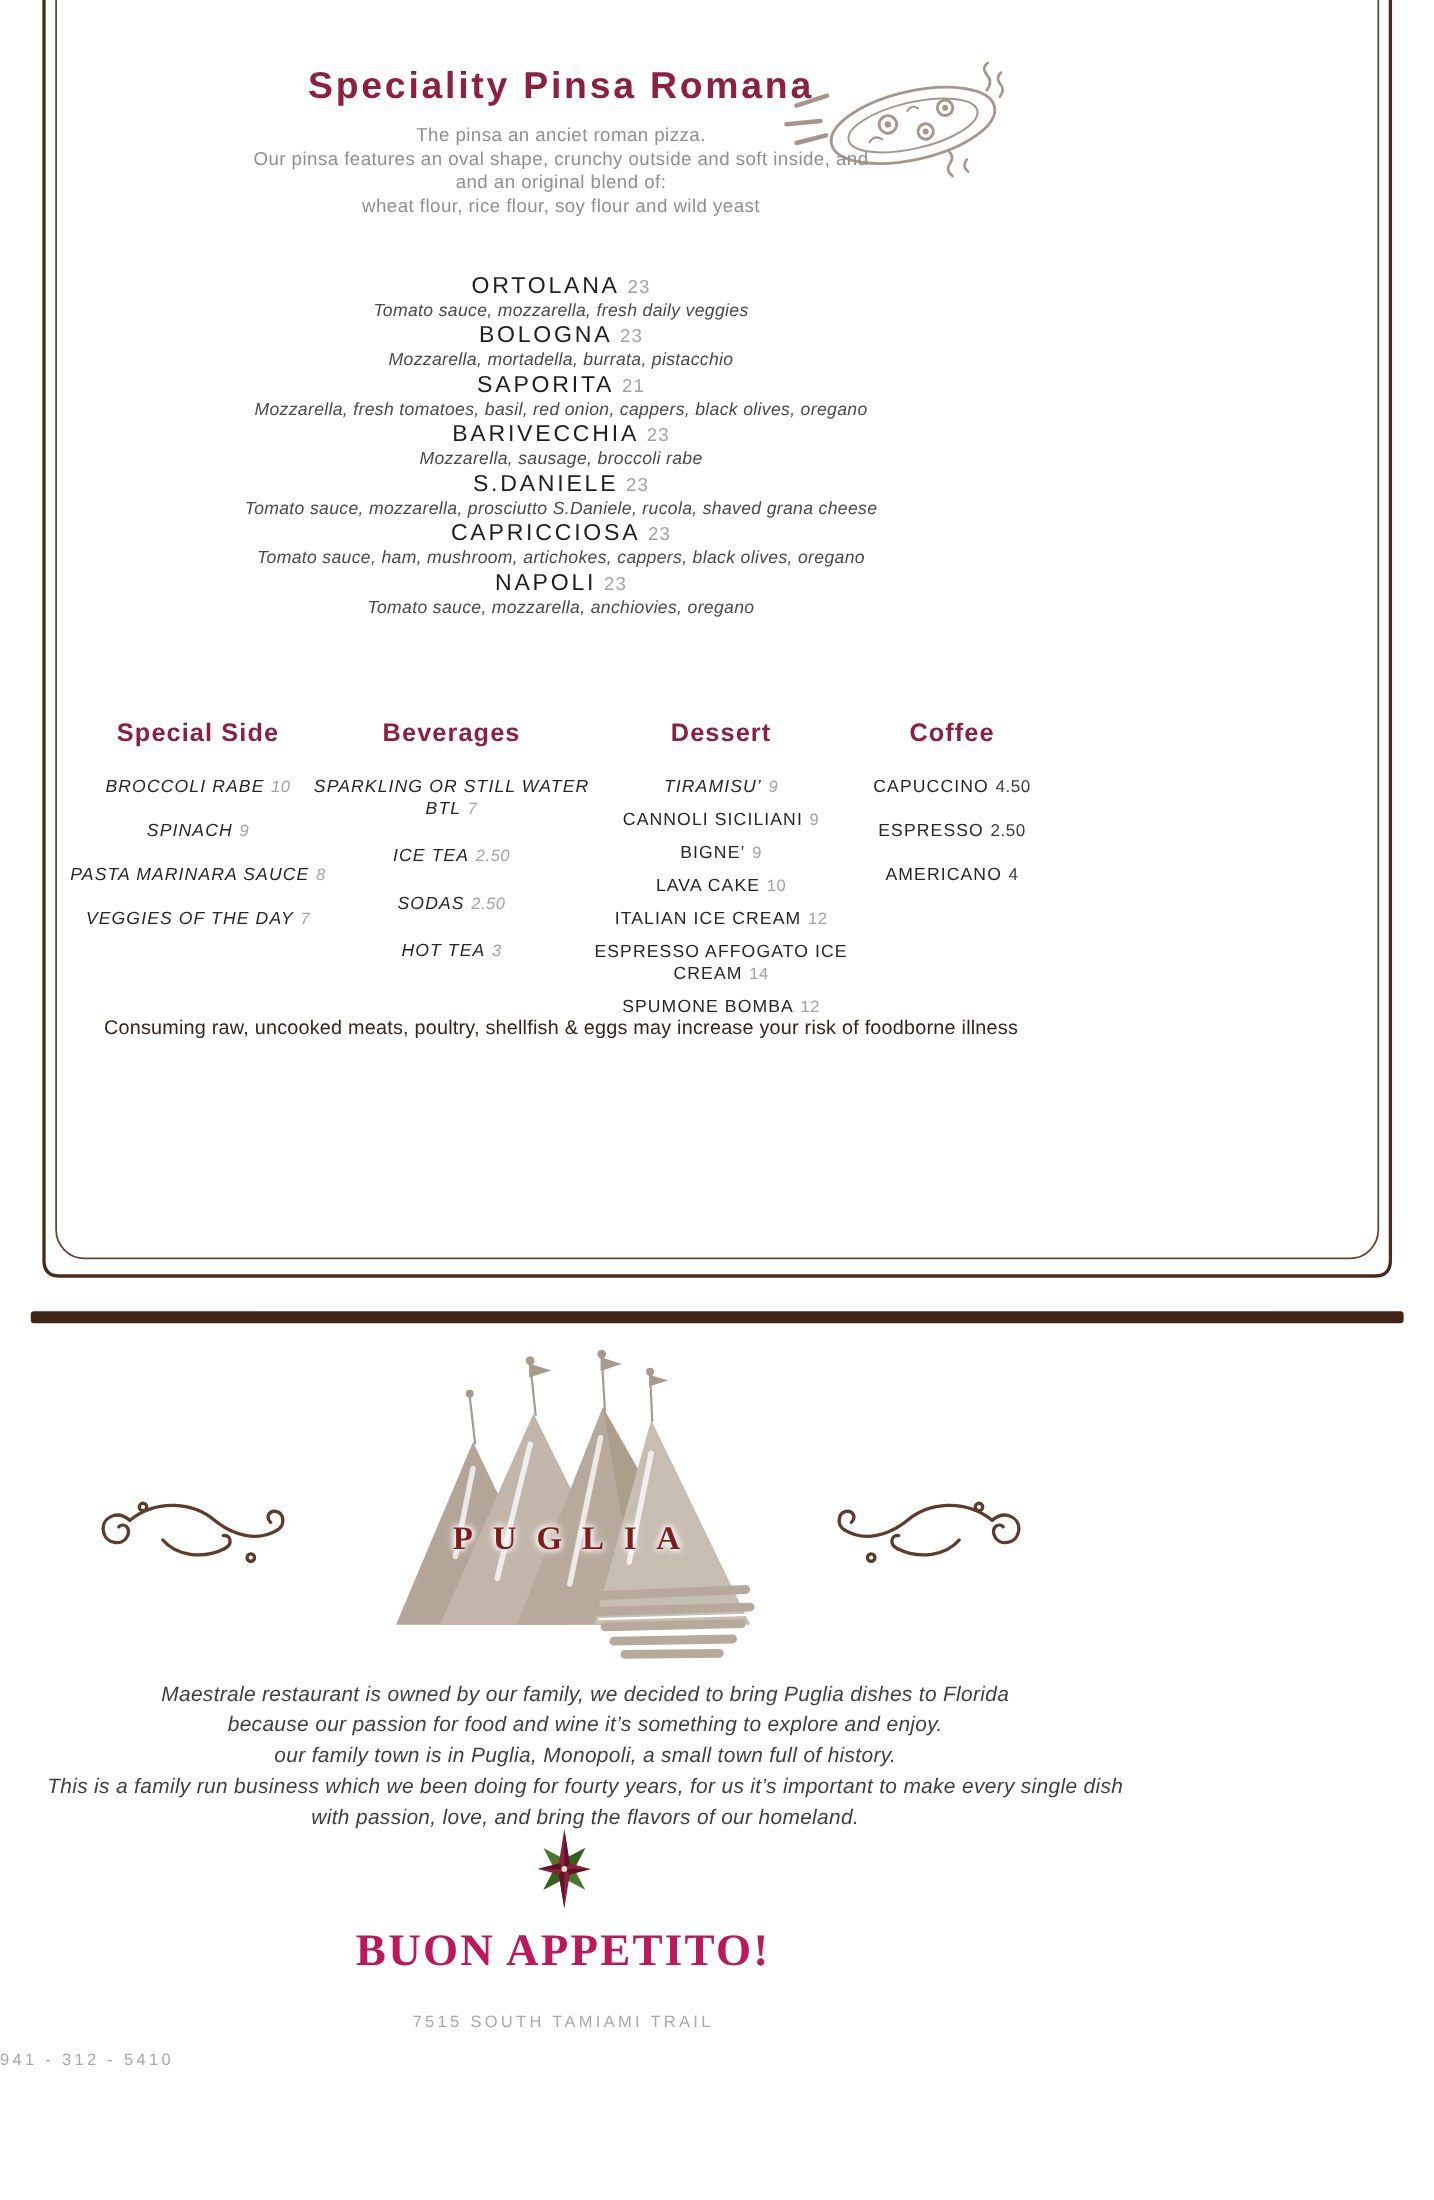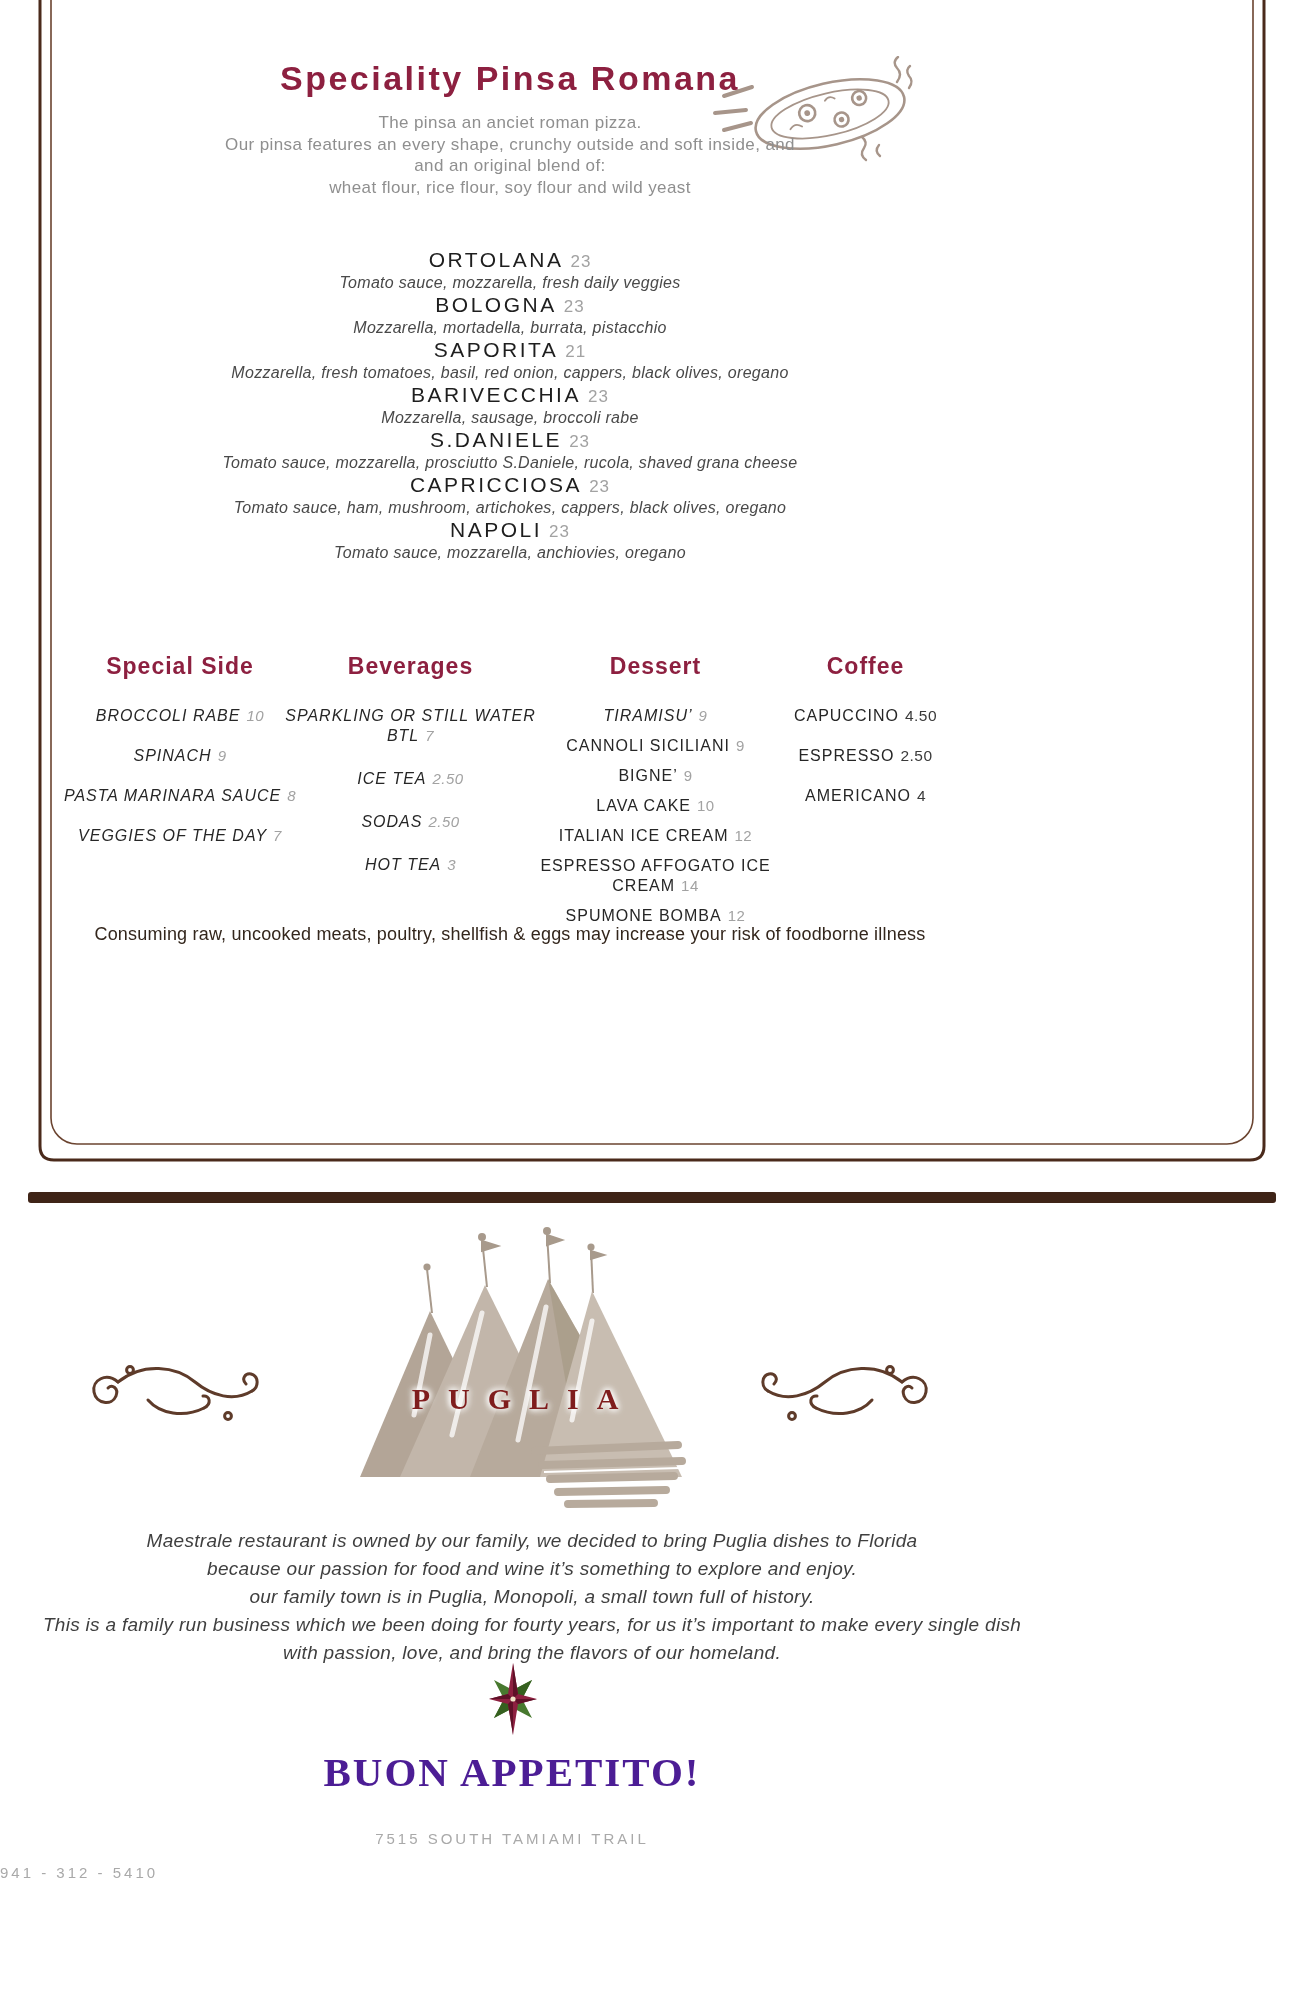--- a/index.html
+++ b/index.html
@@ -74,21 +74,21 @@
   .about{
     top:1527px;left:0;width:1064px;text-align:center;
     font-style:italic;color:#3f3f3f;font-size:19px;line-height:28px;letter-spacing:0.3px;
   }
 
   #compass-star{top:1660px;left:474px;}
 
   .closing{
     top:1748px;left:0;width:1024px;text-align:center;
     font-family:"Liberation Serif",serif;font-weight:bold;font-size:41px;
-    color:#4c1d95;letter-spacing:2px;
+    color:#be185d;letter-spacing:2px;
   }
   .address{
     top:1830px;left:0;width:1024px;text-align:center;
     color:#a9a9a9;font-size:15px;letter-spacing:3px;
   }
   .phone{
     top:1864px;left:0;width:1024px;text-align:left;
     color:#a9a9a9;font-size:15px;letter-spacing:3px;
   }
 </style>
@@ -125,21 +125,21 @@
       <path d="M219,32 q5,-7 0,-12 q-4,-6 1,-10"></path>
       <path d="M176,104 q-7,-5 -2,-12 q4,-6 -2,-11"></path>
       <path d="M190,100 q-6,-5 -1,-11"></path>
     </g>
   </g>
 </svg>
 
 <div class="abs menu-title">Speciality Pinsa Romana</div>
 <div class="abs intro">
   <div>The pinsa an anciet roman pizza.</div>
-  <div>Our pinsa features an every shape, crunchy outside and soft inside, and</div>
+  <div>Our pinsa features an oval shape, crunchy outside and soft inside, and</div>
   <div>and an original blend of:</div>
   <div>wheat flour, rice flour, soy flour and wild yeast</div>
 </div>
 
 <div class="abs pinsa-list">
 
     <div class="pinsa-item">
       <div><span class="pinsa-name">ORTOLANA</span><span class="pinsa-price">23</span></div>
       <div class="pinsa-desc">Tomato sauce, mozzarella, fresh daily veggies</div>
     </div>

